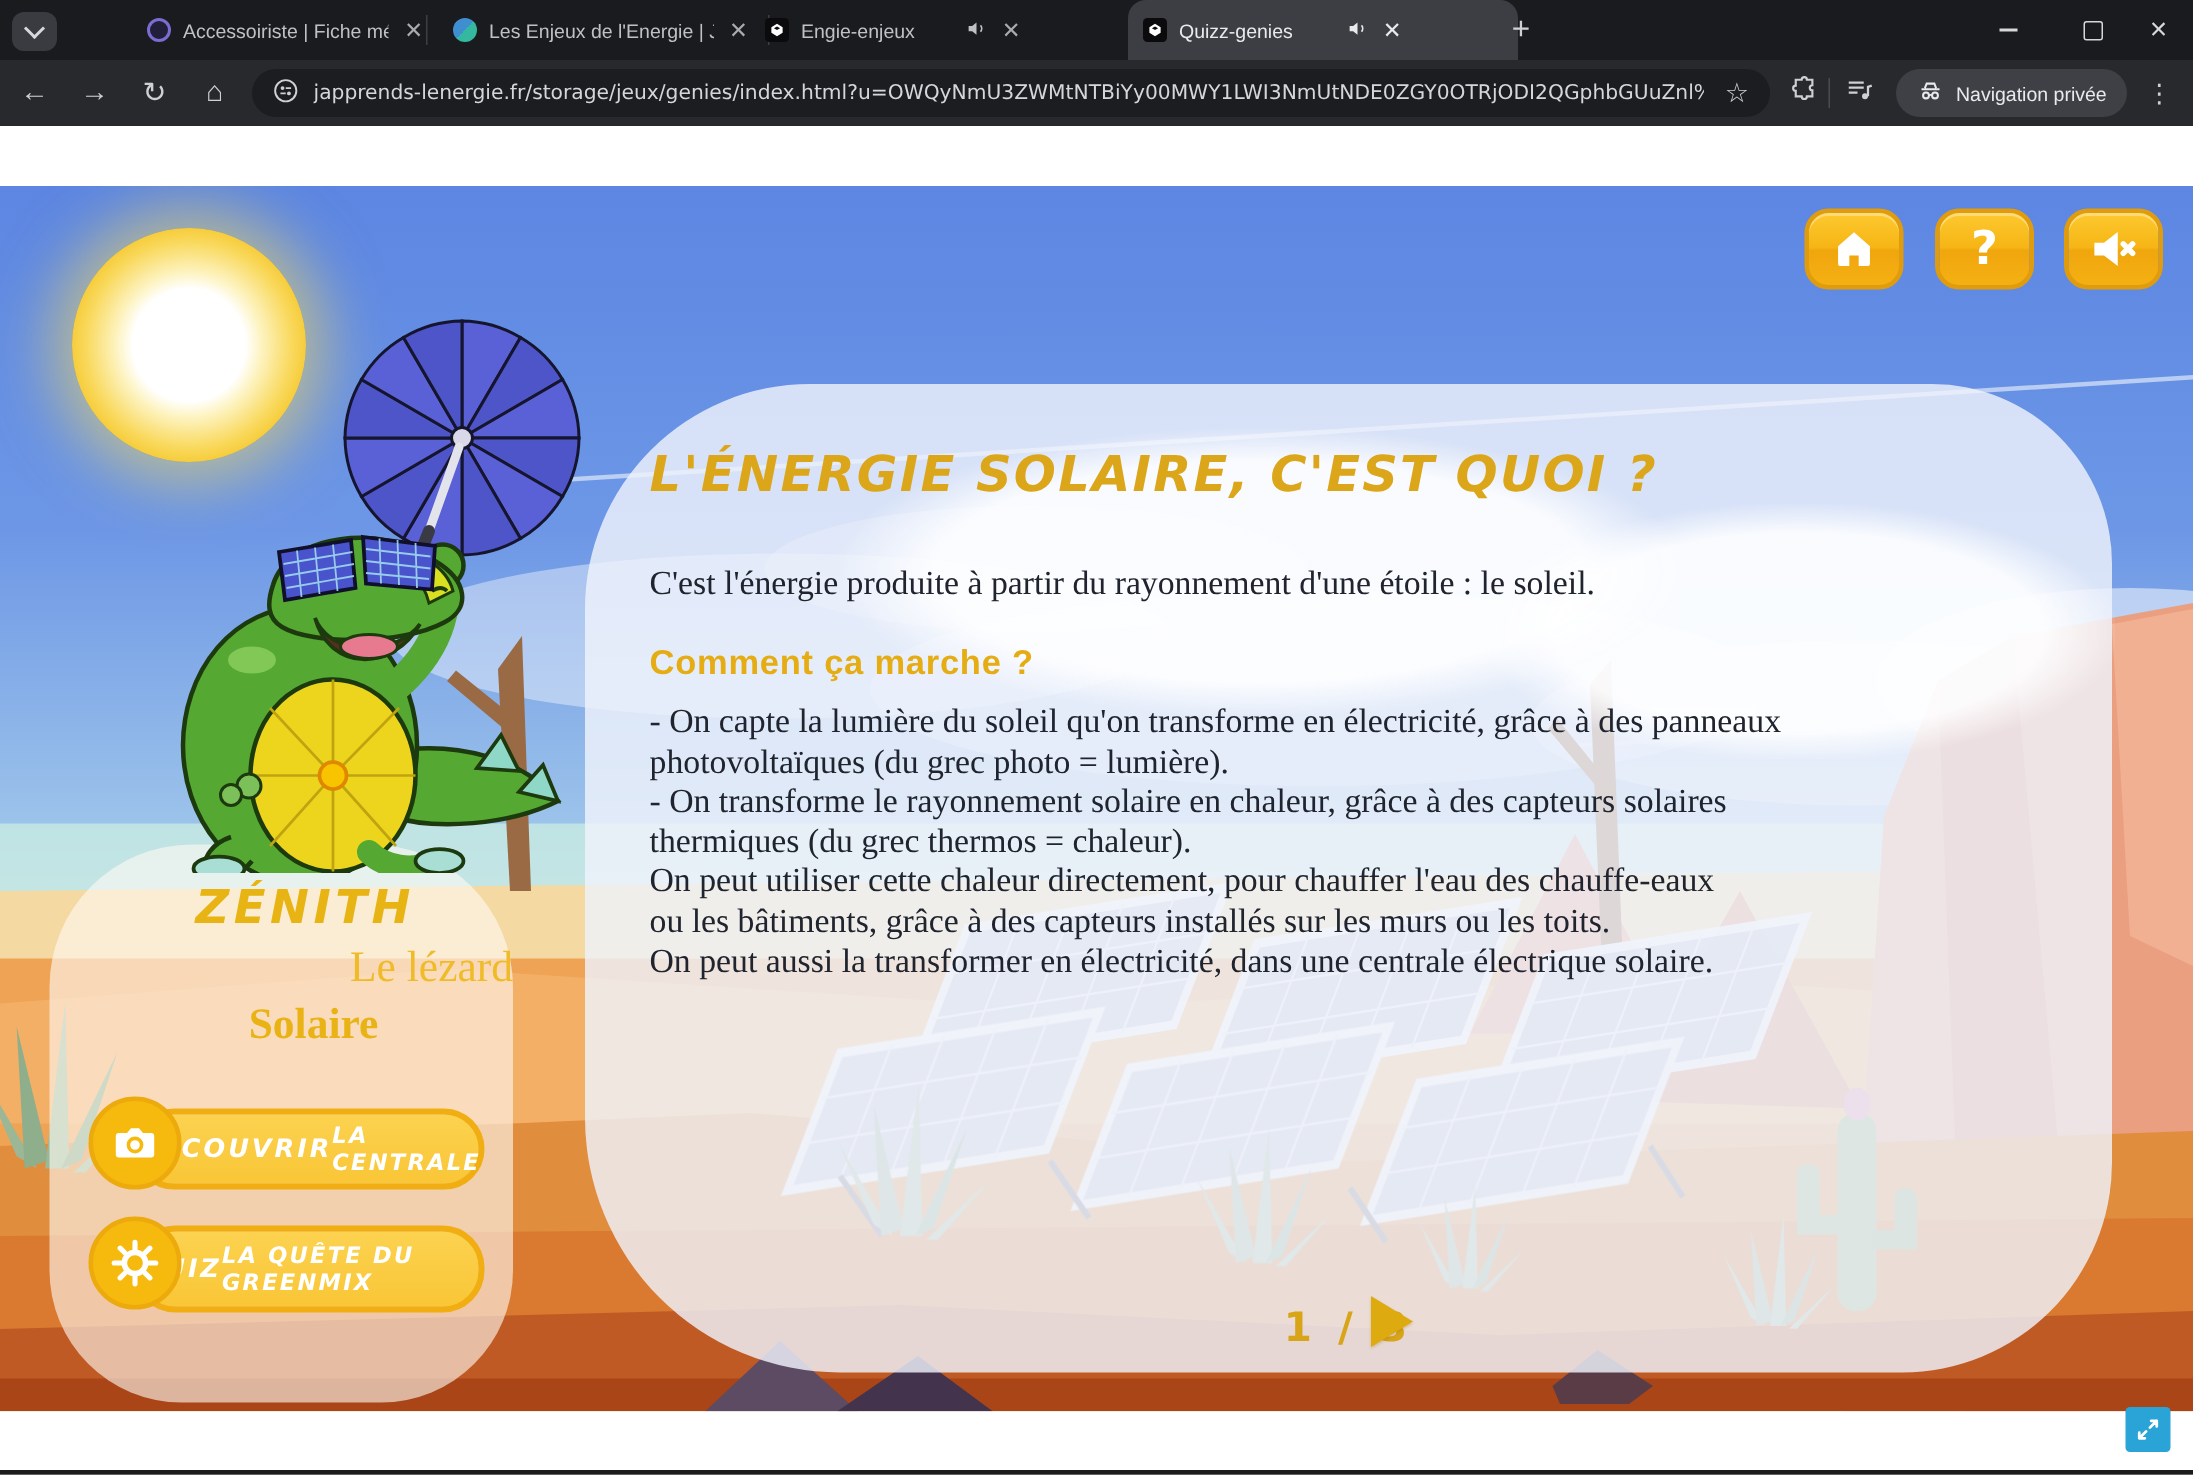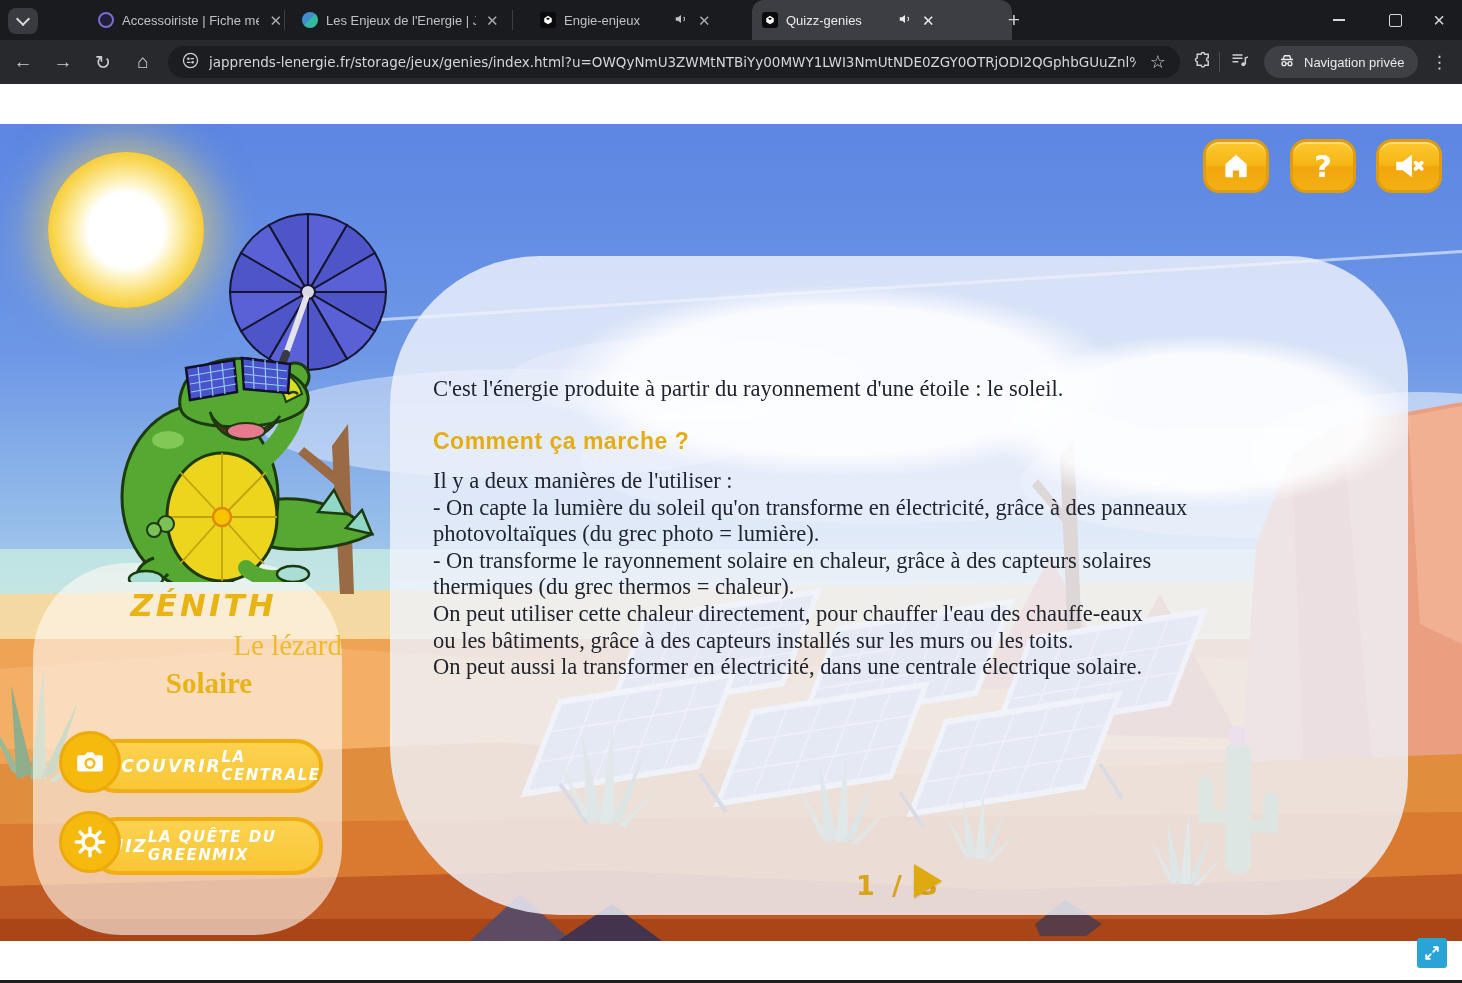--- a/index.html
+++ b/index.html
@@ -116,21 +116,21 @@
       </div>
       <div class="abs tsep" style="left:284px;"></div>
 
       <div class="abs tab" style="left:292px;width:212px;">
         <span class="favdot fav2"></span>
         <span class="ttl">Les Enjeux de l'Energie | J'appre</span>
         <span class="tclose">✕</span>
       </div>
       <div class="abs tsep" style="left:512px;"></div>
 
-      <div class="abs tab" style="left:530px;width:222px;">
+      <div class="abs tab" style="left:500px;width:222px;">
         <span class="favunity">
           <svg width="10" height="10" viewBox="0 0 24 24">
               <path d="M12 2 21 7.5 21 16.5 12 22 3 16.5 3 7.5Z M12 6.2 7 9.1 12 12 17 9.1Z" fill="#fff"></path>
             </svg>
         </span>
         <span class="ttl" style="max-width:110px">Engie-enjeux</span>
         <span style="margin-left:26px;">
           <svg width="14" height="14" viewBox="0 0 24 24">
               <path d="M3 9v6h4l5 4V5L7 9H3z" fill="#bfc1c5"></path>
               <path d="M16.5 8.5c2 1.8 2 5.2 0 7" stroke="#bfc1c5" stroke-width="1.8" fill="none"></path>
@@ -291,24 +291,24 @@
 
       <polygon points="470,817 520,770 572,817" fill="#5d4a63"></polygon>
       <polygon points="558,817 612,780 662,817" fill="#43334d"></polygon>
       <polygon points="1035,800 1065,776 1102,800 1086,812 1040,812" fill="#5a3c46"></polygon>
     </svg>
 
     <div class="abs mainpanel">
       <div class="abs mp-cloud" style="left:170px;top:30px;width:560px;height:190px;"></div>
       <div class="abs mp-cloud" style="left:600px;top:80px;width:420px;height:170px;"></div>
 
+      <div class="abs hand lesson-title">L'ÉNERGIE SOLAIRE, C'EST QUOI ?</div>
       <div class="abs lesson-intro">C'est l'énergie produite à partir du rayonnement d'une étoile : le soleil.</div>
       <div class="abs lesson-sub">Comment ça marche ?</div>
       <div class="abs lesson-body">
-        <div>Il y a deux manières de l'utiliser :</div>
         <div>- On capte la lumière du soleil qu'on transforme en électricité, grâce à des panneaux</div>
         <div>photovoltaïques (du grec photo = lumière).</div>
         <div>- On transforme le rayonnement solaire en chaleur, grâce à des capteurs solaires</div>
         <div>thermiques (du grec thermos = chaleur).</div>
         <div>On peut utiliser cette chaleur directement, pour chauffer l'eau des chauffe-eaux</div>
         <div>ou les bâtiments, grâce à des capteurs installés sur les murs ou les toits.</div>
         <div>On peut aussi la transformer en électricité, dans une centrale électrique solaire.</div>
       </div>
 
       <div class="abs pager">1 / 3</div>

